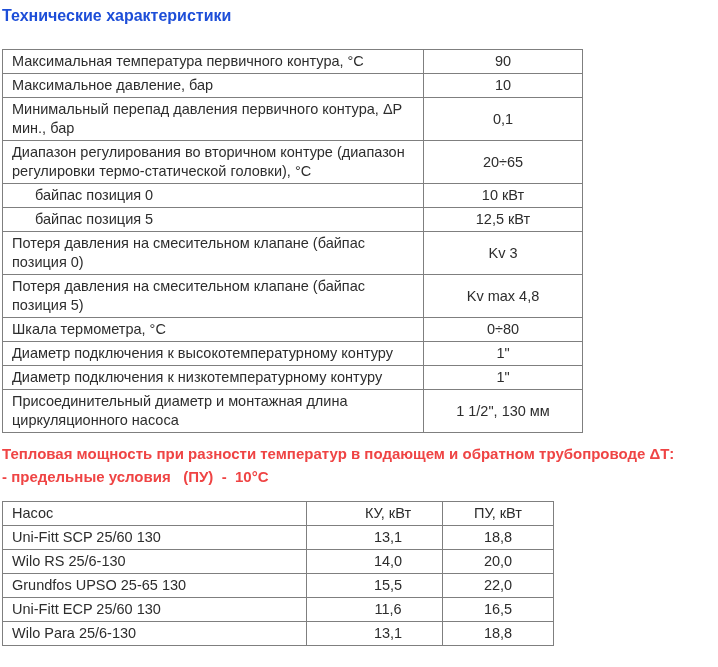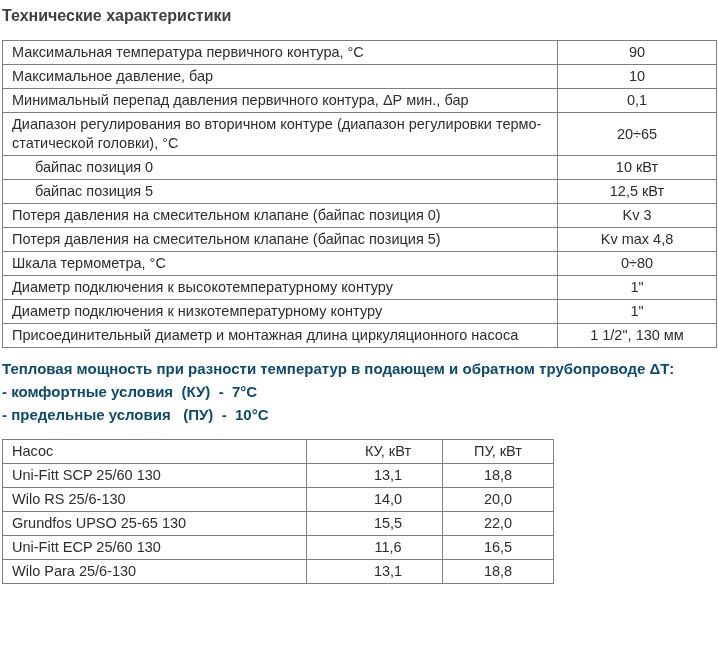--- a/index.html
+++ b/index.html
@@ -12,51 +12,51 @@
   }
   .page {
     width: 718px;
     height: 667px;
     background: #ffffff;
     overflow: hidden;
   }
   .doc-title {
     font-size: 16px;
     font-weight: bold;
-    color: #404040;
+    color: #1d4ed8;
     margin: 6px 0 0 2px;
     line-height: 19px;
   }
   table {
     border-collapse: collapse;
     table-layout: fixed;
   }
   .specs-table {
-    margin: 15px 0 0 2px;
-    width: 715px;
+    margin: 24px 0 0 2px;
+    width: 581px;
   }
   .specs-table td {
     border: 1px solid #7f7f7f;
     font-size: 14.5px;
     line-height: 19px;
     padding: 2px 9px;
     height: 19px;
     vertical-align: middle;
   }
   .specs-table td.spec-label { text-align: left; }
   .specs-table td.spec-label.indent { padding-left: 32px; }
   .specs-table td.spec-value {
     text-align: center;
     width: 140px;
   }
   .notes {
     margin: 9px 0 0 2px;
     font-size: 15px;
     font-weight: bold;
-    color: #0c4a6e;
+    color: #ef4444;
   }
   .notes .note-line {
     line-height: 23px;
     white-space: pre-wrap;
   }
   .pump-table {
     margin: 13px 0 0 2px;
     width: 521px;
   }
   .pump-table td, .pump-table th {
@@ -127,21 +127,20 @@
         </tr>
         <tr>
           <td class="spec-label">Присоединительный диаметр и монтажная длина циркуляционного насоса</td>
           <td class="spec-value">1 1/2", 130 мм</td>
         </tr>
       </tbody>
   </table>
 
   <div class="notes">
     <div class="note-line">Тепловая мощность при разности температур в подающем и обратном трубопроводе ΔТ:</div>
-    <div class="note-line">- комфортные условия  (КУ)  -  7°С</div>
     <div class="note-line">- предельные условия   (ПУ)  -  10°С</div>
   </div>
 
   <table class="pump-table">
     <thead>
       <tr>
         <th class="pump-name-col">Насос</th>
         <th class="ku-col">КУ, кВт</th>
         <th class="pu-col">ПУ, кВт</th>
       </tr>

